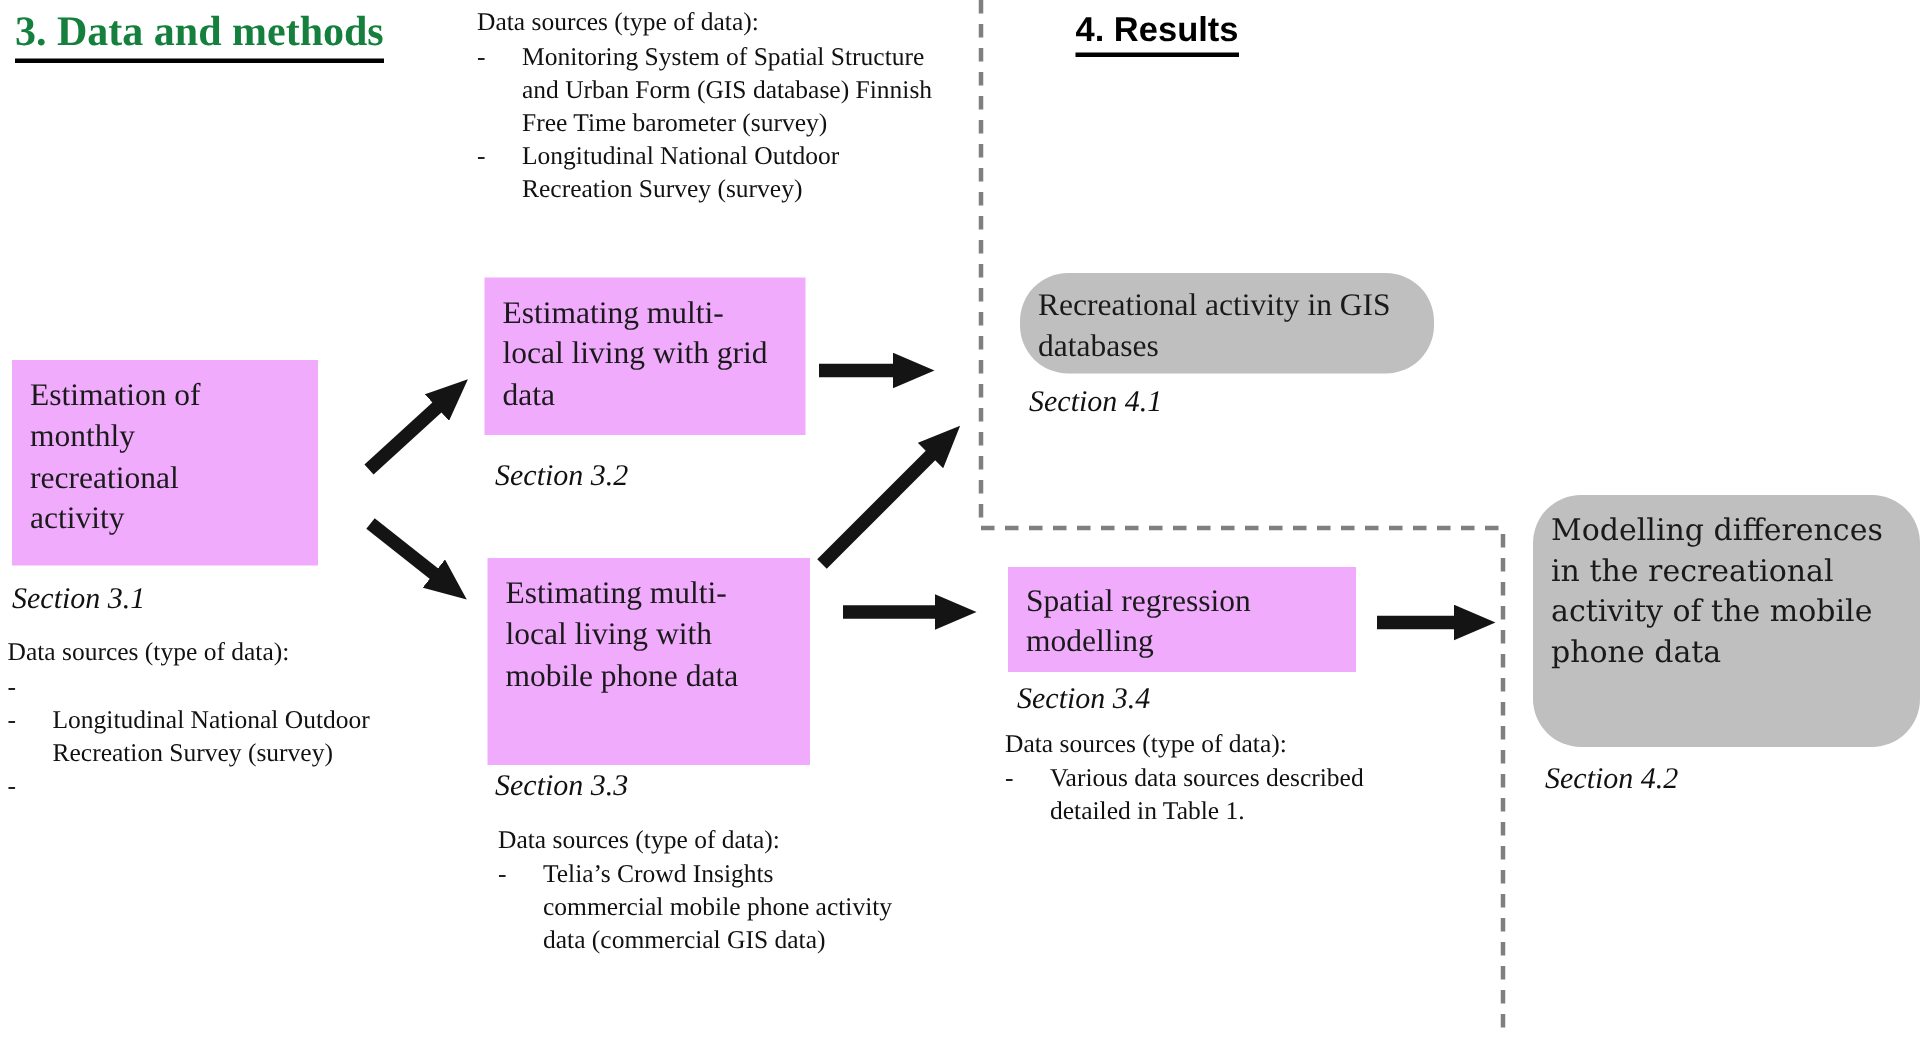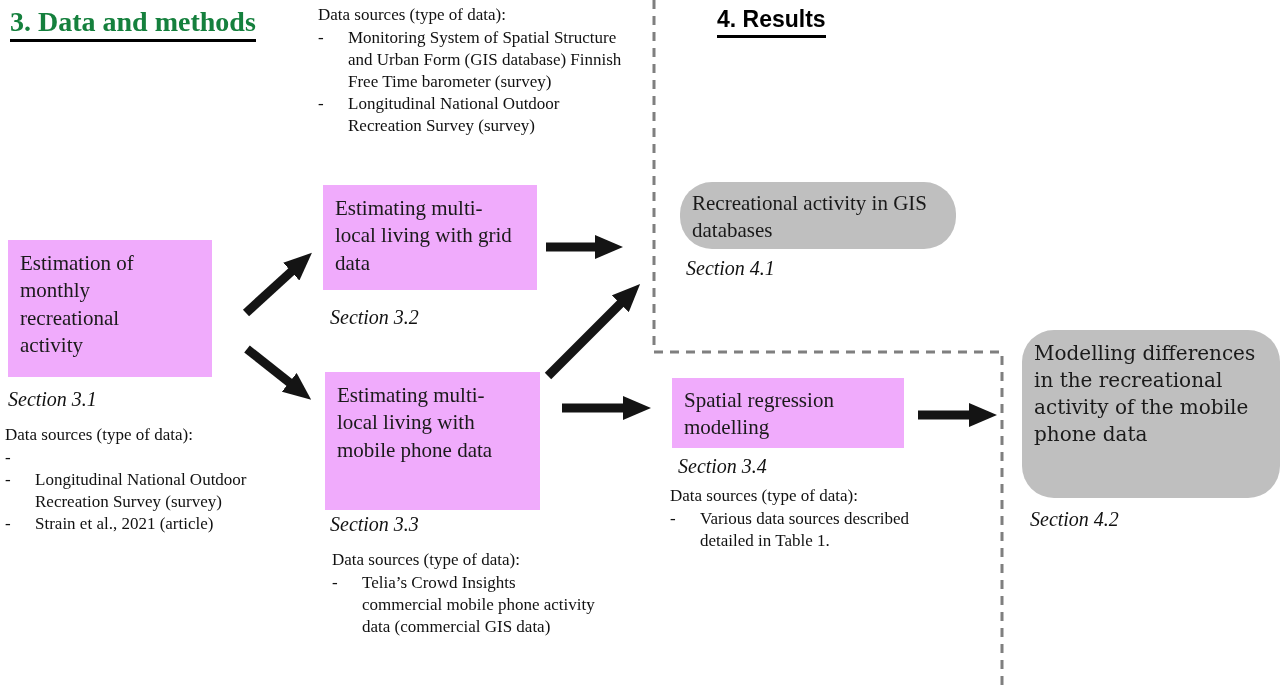--- a/index.html
+++ b/index.html
@@ -82,21 +82,20 @@
     <div class="ds-label">Data sources (type of data):</div>
     <div class="ds-item">
       <span class="ds-marker">-</span>
     </div>
     <div class="ds-item">
       <span class="ds-marker">-</span>
       <span class="ds-text">Longitudinal National Outdoor Recreation Survey (survey)</span>
     </div>
     <div class="ds-item">
       <span class="ds-marker">-</span>
-      <span class="ds-text">Strain et al., 2021 (article)</span>
     </div>
   </div>
 
   <div class="abs box box-light" style="left:323px;top:185px;width:214px;height:105px;">
     <span class="inner" style="width:188px;">Estimating multi-local living with grid data</span>
   </div>
   <div class="abs section-label" style="left:330px;top:294px;margin-top:12px;">Section 3.2</div>
 
   <div class="abs box box-light" style="left:325px;top:372px;width:215px;height:138px;">
     <span class="inner" style="width:188px;">Estimating multi-local living with mobile phone data</span>

